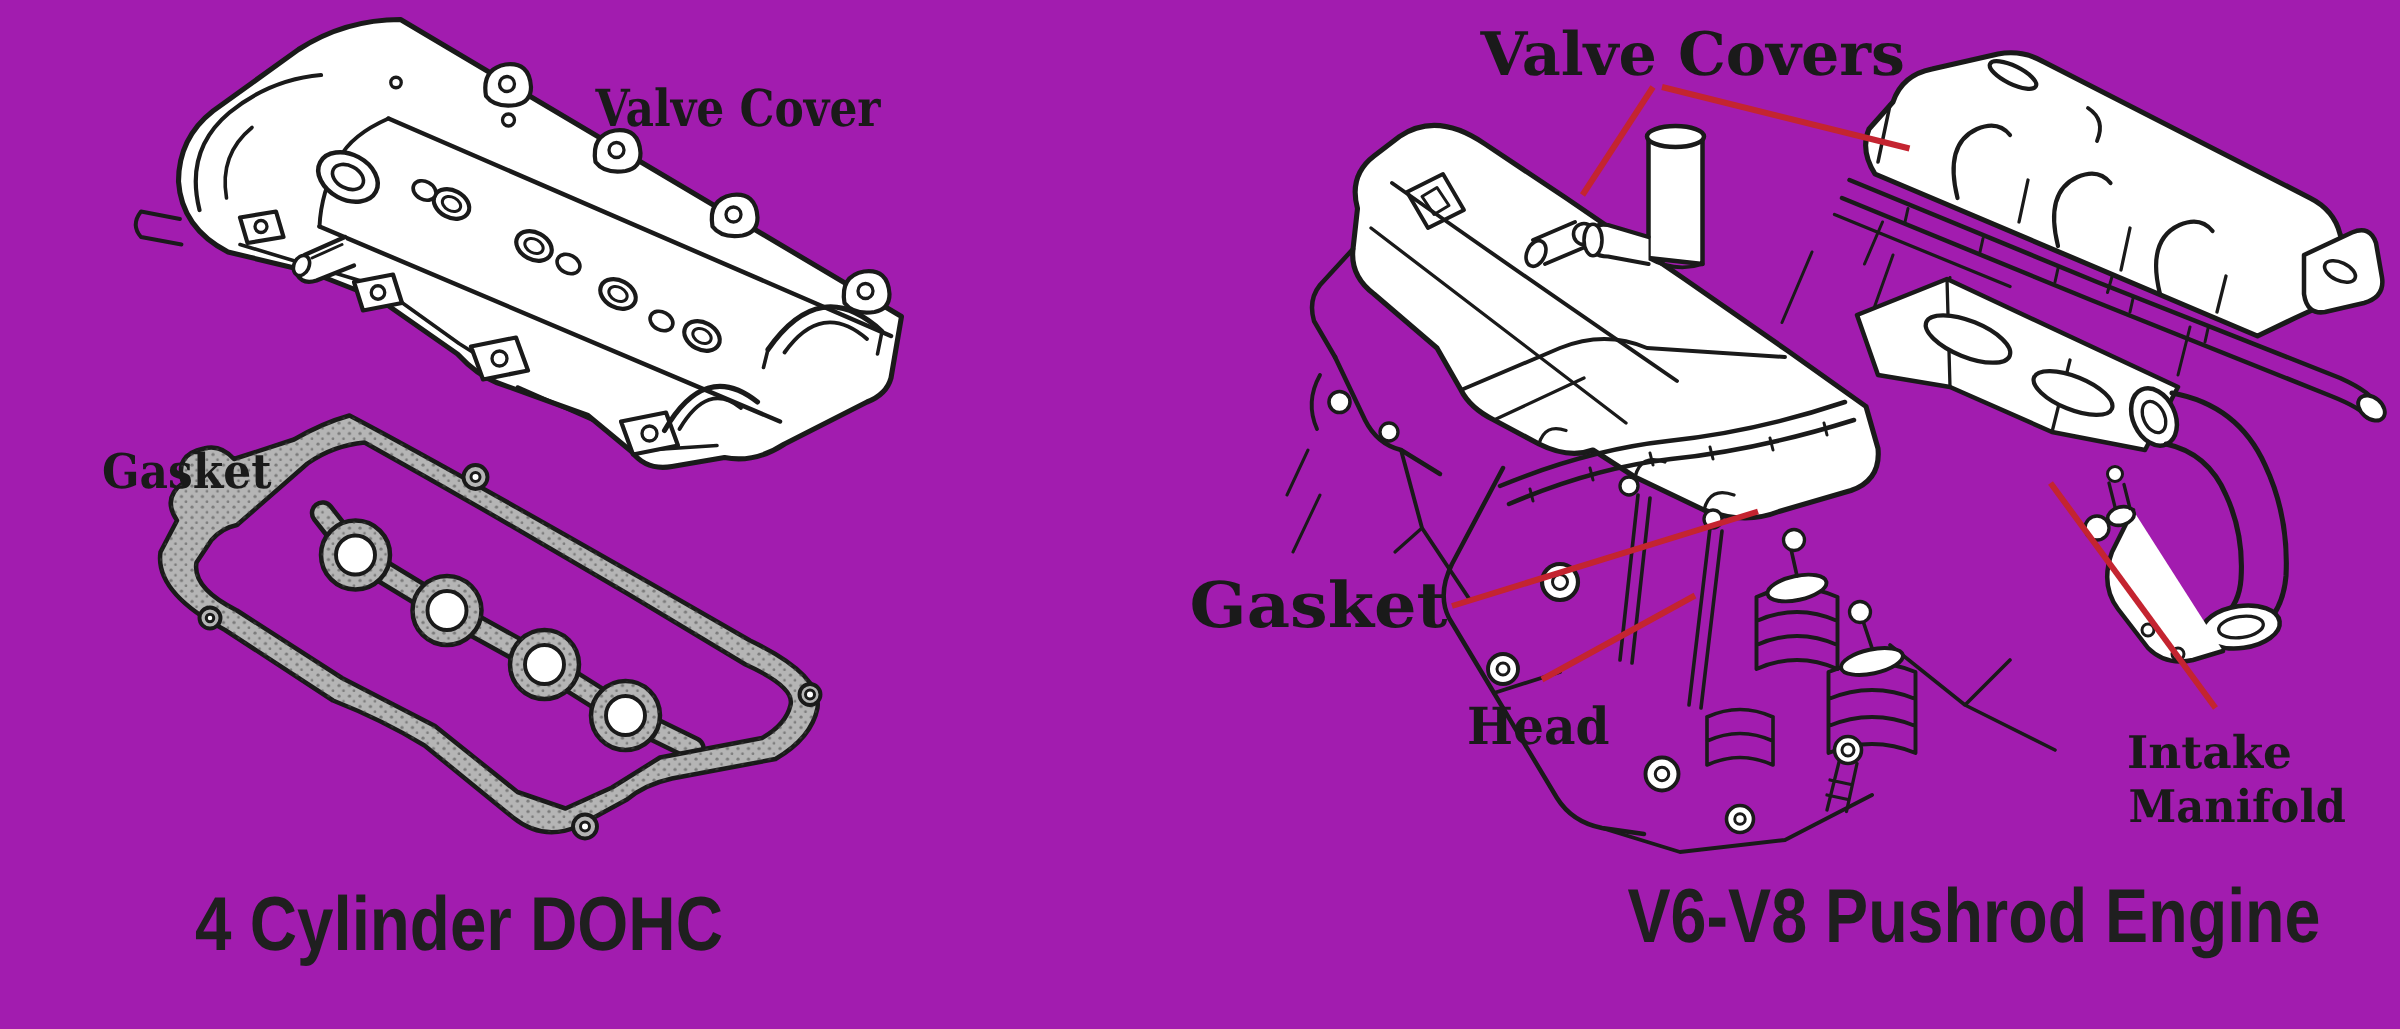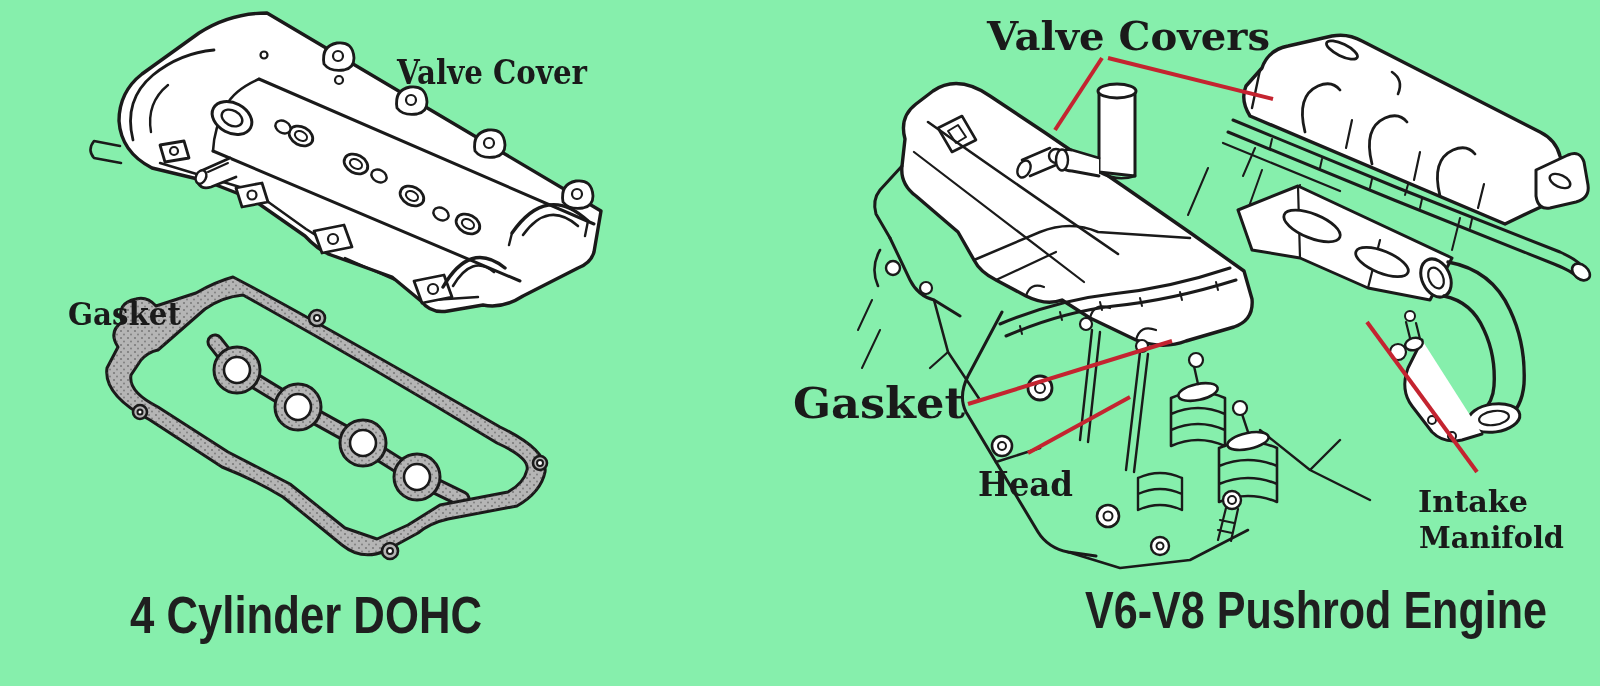--- a/index.html
+++ b/index.html
@@ -1,21 +1,21 @@
 <!DOCTYPE html>
 <html style="--ink: #1a1a1a; --leader: #c42430; --gasket_fill: #b5b5b5;"><head>
 <meta charset="utf-8">
 <style>
   :root{
     --ink:#1a1a1a;
     --leader:#c42430;
     --gasket_fill:#b5b5b5;
   }
   html,body{margin:0;padding:0;background:#fff;}
-  .stage{position:relative;width:1600px;height:686px;background:#86efac;overflow:hidden;}
+  .stage{position:relative;width:1600px;height:686px;background:#a21caf;overflow:hidden;}
   svg{display:block;}
   .ink{stroke:var(--ink);fill:none;stroke-linecap:round;stroke-linejoin:round;}
   .wf{fill:#ffffff;}
   .gf{fill:var(--gasket_fill);}
   .leader{stroke:var(--leader);stroke-width:4;fill:none;stroke-linecap:butt;}
   .lbl{font-family:"DejaVu Serif","Liberation Serif",serif;font-weight:bold;fill:var(--ink);}
   .cap{font-family:"Liberation Sans","DejaVu Sans",sans-serif;font-weight:600;fill:#1f1f1f;}
 </style>
 </head>
 <body>

